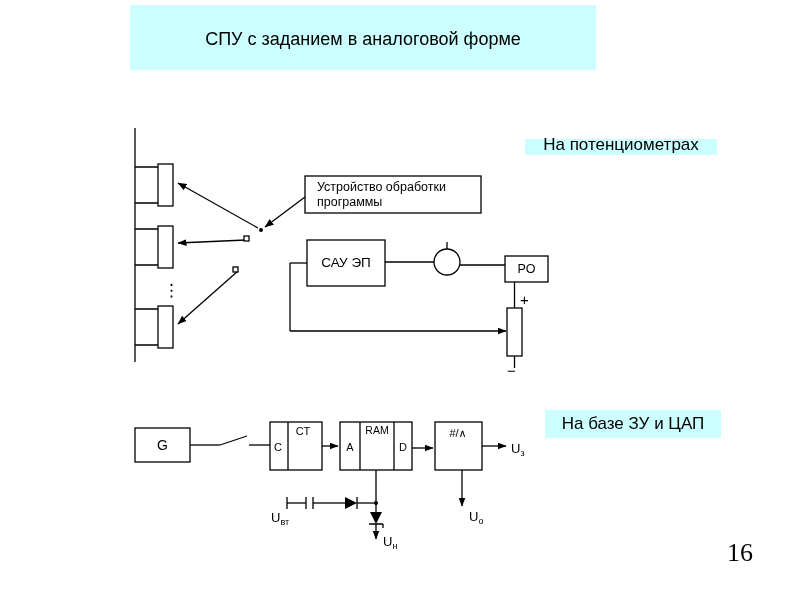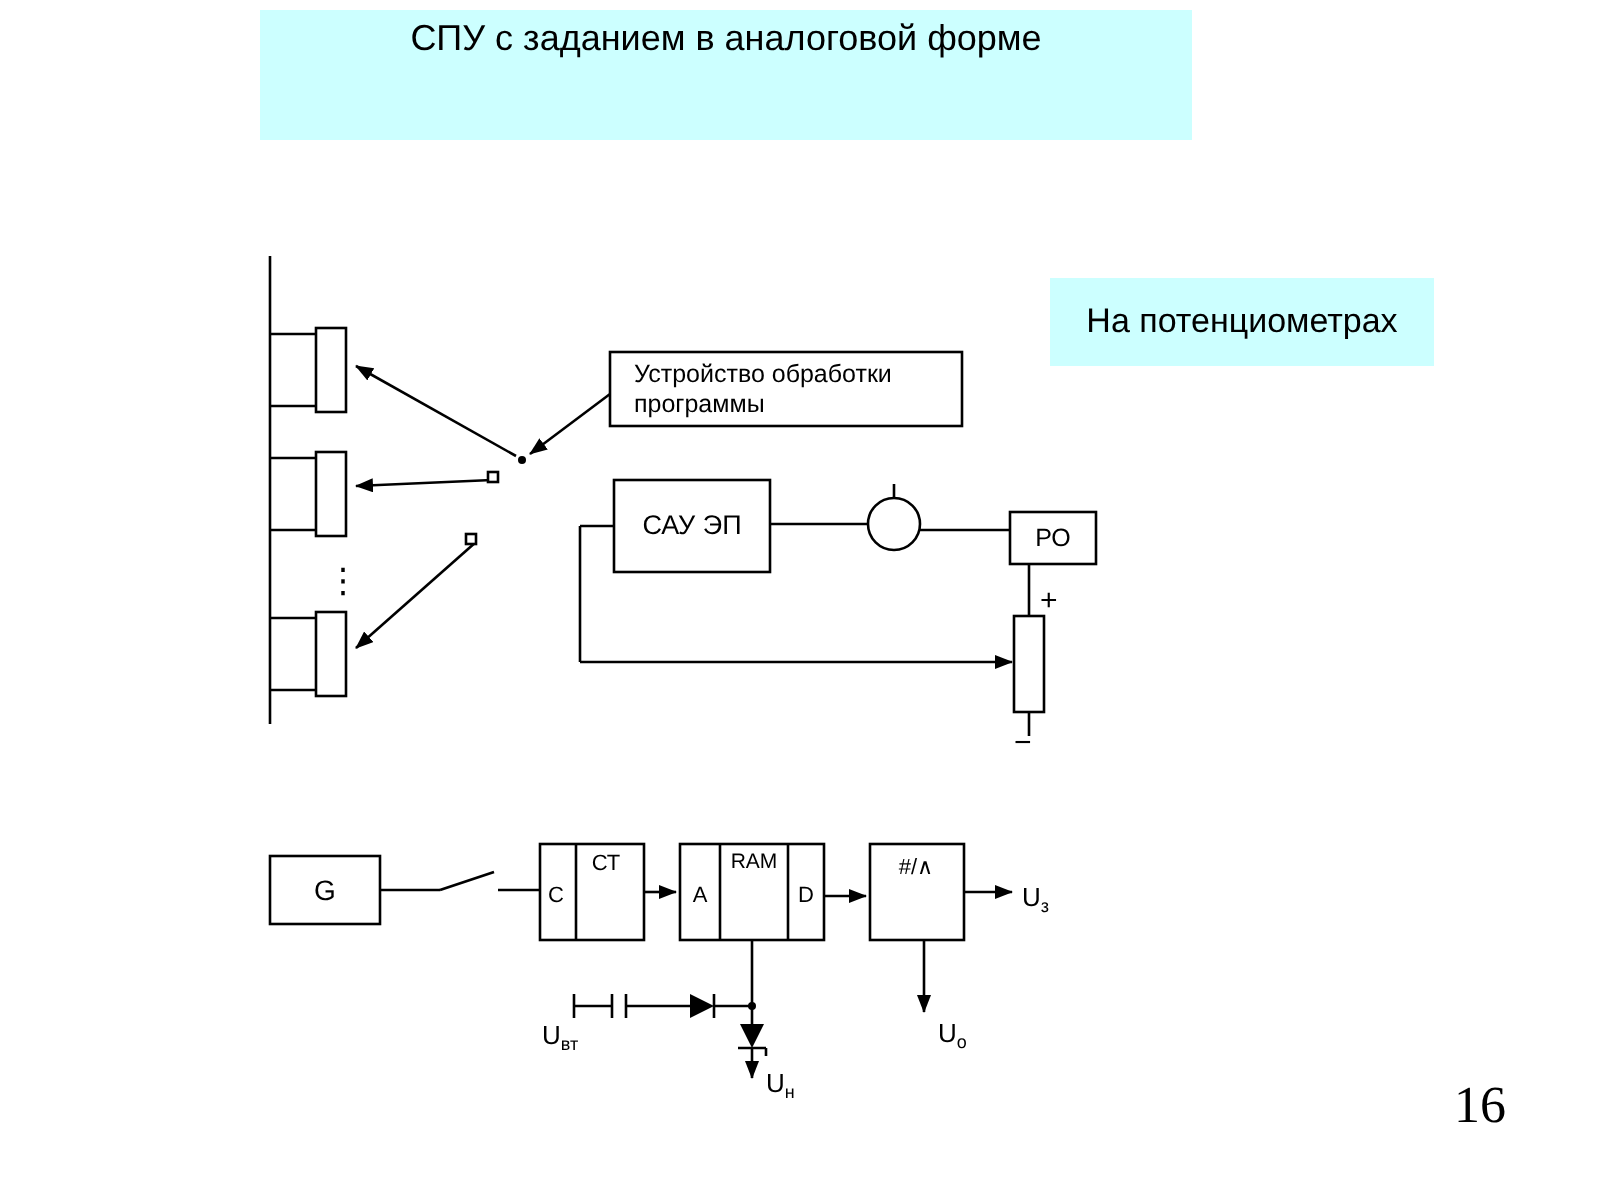--- a/index.html
+++ b/index.html
@@ -1,23 +1,23 @@
 <!DOCTYPE html>
 <html><head>
 <meta charset="utf-8">
 <style>
   html,body{margin:0;padding:0;background:#fff;}
   .slide{position:relative;width:800px;height:600px;background:#ffffff;overflow:hidden;
          font-family:"Liberation Sans",sans-serif;color:#000;}
   .title-box{position:absolute;left:130px;top:5px;width:466px;height:65px;
-             background:#ccffff;box-sizing:border-box;padding-top:4px;
+             background:#ccffff;box-sizing:border-box;padding-top:24px;
              text-align:center;font-size:18px;}
   .sec-label{position:absolute;background:#ccffff;display:flex;align-items:center;
              justify-content:center;font-size:17px;}
-  #lbl-pot{left:525px;top:139px;width:192px;height:44px;}
+  #lbl-pot{left:525px;top:139px;width:192px;height:16px;align-items:flex-end;}
   #lbl-zu{left:545px;top:410px;width:176px;height:28px;}
   .page-num{position:absolute;left:727px;top:538px;font-family:"Liberation Serif",serif;
             font-size:26px;}
   svg.schematic{position:absolute;left:0;top:0;}
   svg .ln{stroke:#000;stroke-width:1.3;fill:none;}
   svg .box{fill:#fff;stroke:#000;stroke-width:1.3;}
   svg .solid{fill:#000;stroke:none;}
   svg text{font-family:"Liberation Sans",sans-serif;fill:#000;}
   .t10{font-size:10.5px}.t11{font-size:11px}.t12{font-size:12.5px}
   .t13{font-size:13.5px}.t14{font-size:14px}.sym{font-size:15px}
@@ -29,20 +29,23 @@
 <div class="slide">
 
   <div class="title-box">
     <span>СПУ с заданием в аналоговой форме</span>
   </div>
 
   <div id="lbl-pot" class="sec-label">
     <span>На потенциометрах</span>
   </div>
 
+  <div id="lbl-zu" class="sec-label">
+    <span>На базе ЗУ и ЦАП</span>
+  </div>
 
   <svg class="schematic" width="800" height="600" viewBox="0 0 800 600">
     <defs>
       <marker id="arr" markerWidth="10" markerHeight="8" refX="8.5" refY="3.5" orient="auto" markerUnits="userSpaceOnUse">
         <path d="M0,0 L9,3.5 L0,7 Z" fill="#000"></path>
       </marker>
     </defs>
 
     <path class="ln" d="M135,128 V362"></path>
 

